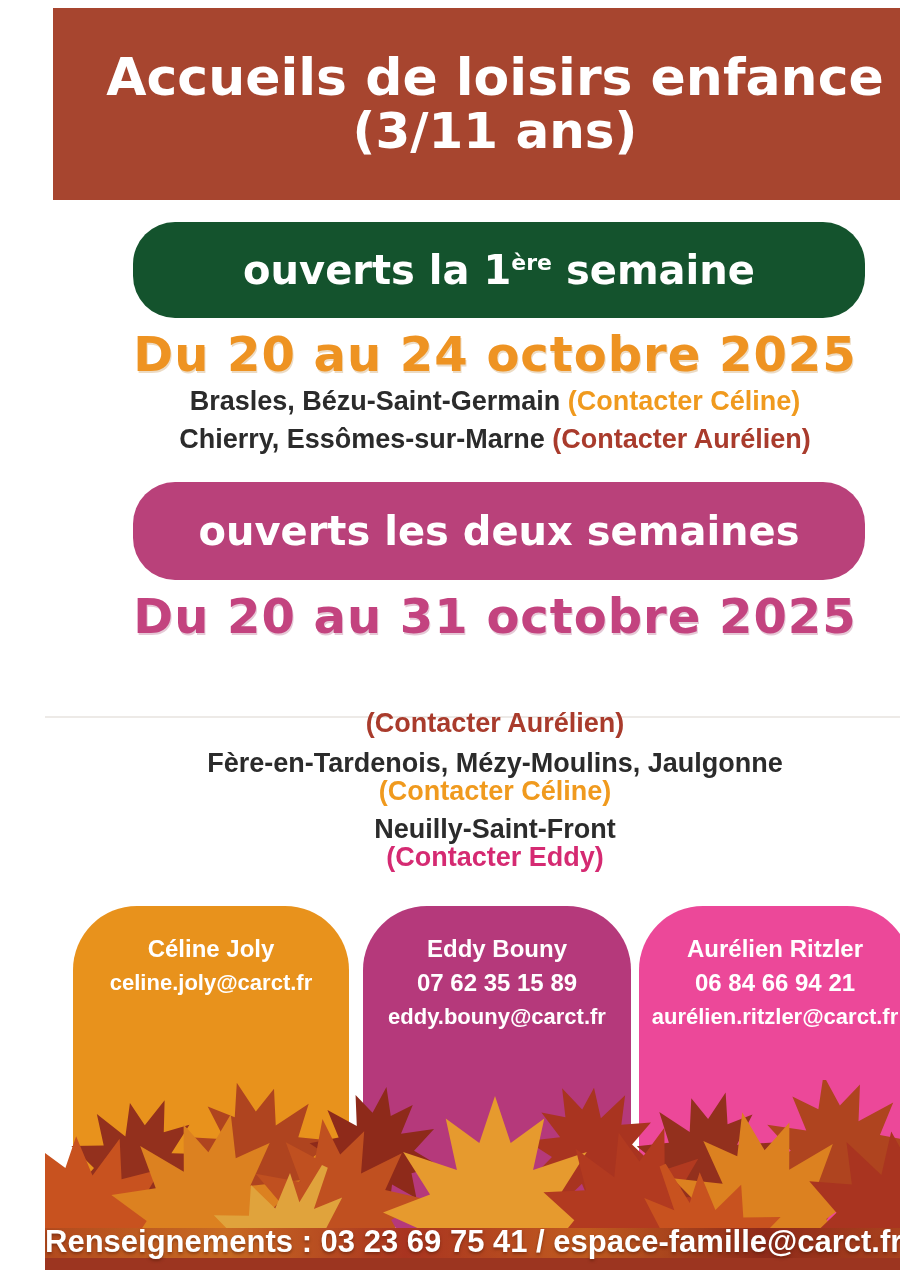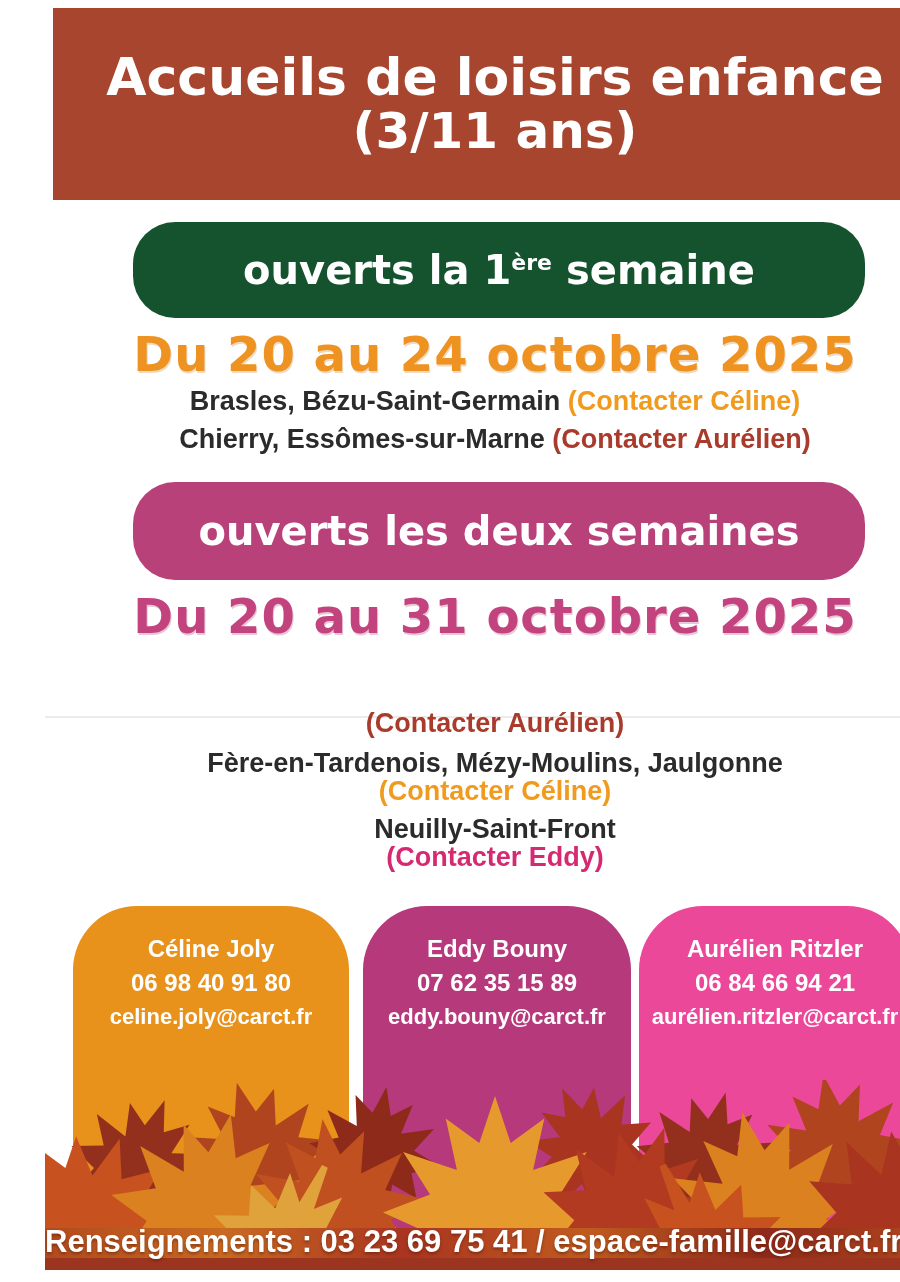--- a/index.html
+++ b/index.html
@@ -102,21 +102,20 @@
   <div class="tline" style="top: 708px; color: rgb(169, 59, 44);">(Contacter Aurélien)</div>
 
   <div class="tline" style="top:748px;">Fère-en-Tardenois, Mézy-Moulins, Jaulgonne</div>
   <div class="tline" style="top: 776px; color: rgb(240, 154, 30);">(Contacter Céline)</div>
 
   <div class="tline" style="top:814px;">Neuilly-Saint-Front</div>
   <div class="tline" style="top: 842px; color: rgb(213, 42, 114);">(Contacter Eddy)</div>
 
   <div class="card card-1" style="background: rgb(232, 146, 28); text-align: center;">
     <div class="name">Céline Joly</div>
-    <div class="phone">06 98 40 91 80</div>
     <div class="email">celine.joly@carct.fr</div>
   </div>
   <div class="card card-2" style="background: rgb(181, 57, 123);">
     <div class="name">Eddy Bouny</div>
     <div class="phone">07 62 35 15 89</div>
     <div class="email">eddy.bouny@carct.fr</div>
   </div>
   <div class="card card-3" style="background: #ec4899;">
     <div class="name">Aurélien Ritzler</div>
     <div class="phone">06 84 66 94 21</div>

